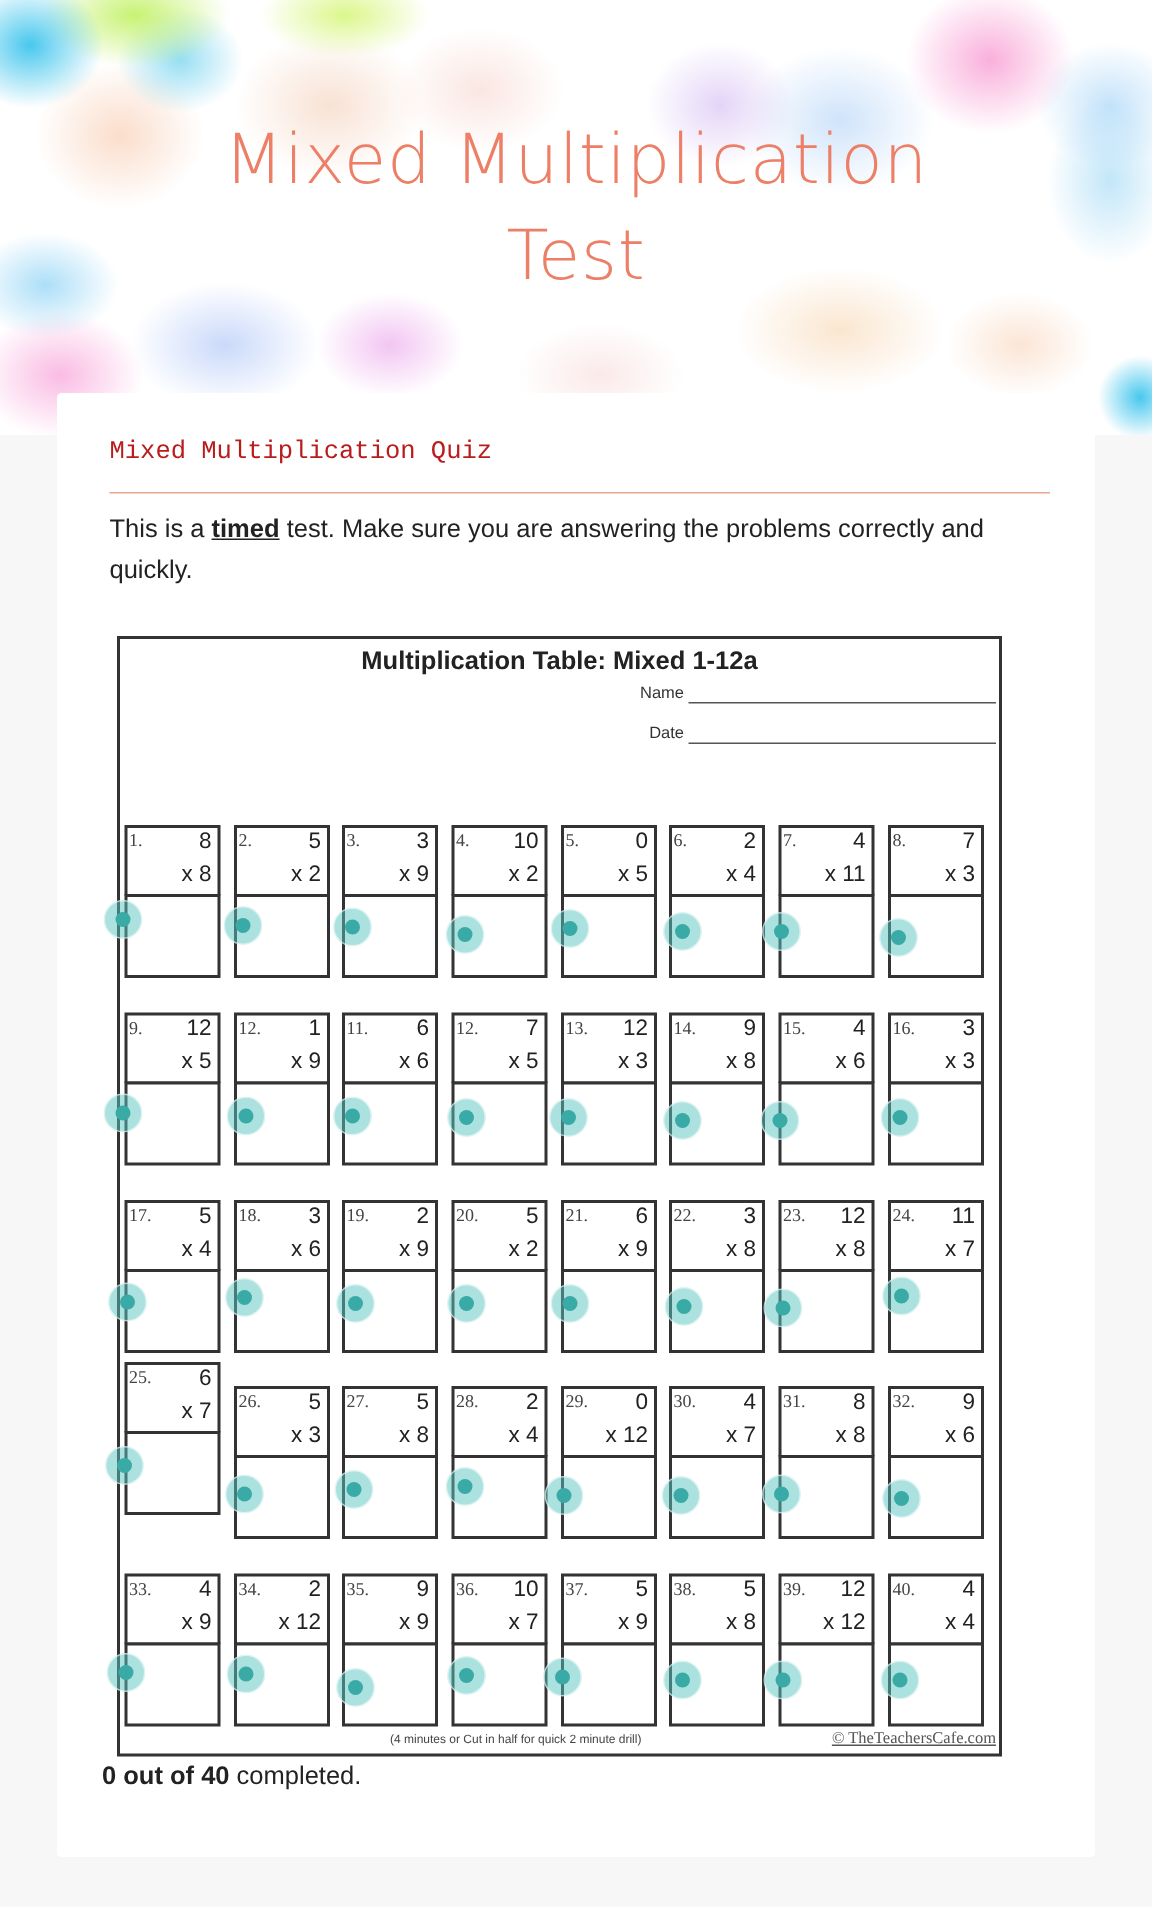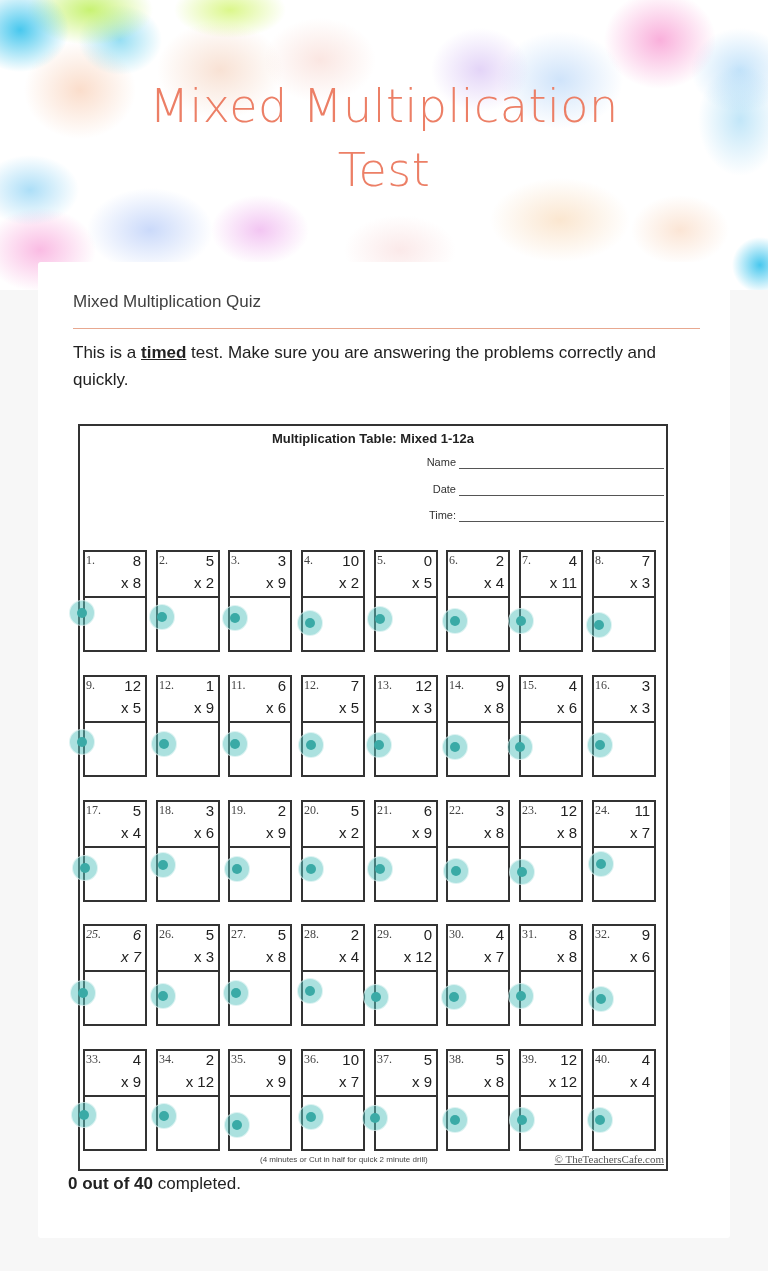--- a/index.html
+++ b/index.html
@@ -44,41 +44,41 @@
     font-size: 46px; line-height: 64px;
     letter-spacing: 0.5px;
   }
   .card {
     position: absolute; left: 38px; top: 262px; width: 692px; height: 976px;
     background: #ffffff;
     border-radius: 3px;
   }
   .card-heading {
     position: absolute; left: 35px; top: 30px;
-    color: #404040;
-    font-family: Liberation Sans, sans-serif;
+    color: #b91c1c;
+    font-family: Liberation Mono, monospace;
     font-size: 17px;
   }
   .divider {
     position: absolute; left: 35px; top: 66px; width: 627px; height: 1px;
     background: #e8a890;
   }
   .instructions {
     position: absolute; left: 35px; top: 77px; width: 627px;
     font-size: 17px; line-height: 27px; color: #222;
   }
   .instructions b { text-decoration: underline; }
   .worksheet {
     position: absolute; left: 40px; top: 162px; width: 586px; height: 743px;
     border: 2px solid #333; background: #fff;
     font-family: "Liberation Sans", sans-serif;
   }
   .ws-title {
     position: absolute; left: 0; top: 5px; width: 100%;
-    text-align: center; font-weight: bold; font-size: 13px; color: #222;
+    text-align: center; font-weight: bold; font-size: 17px; color: #222;
   }
   .ws-field {
     position: absolute; right: 2px; width: 260px; height: 16px;
     font-size: 11px; color: #333;
   }
   .ws-field .lbl { position: absolute; right: 208px; top: 0; text-align: right; }
   .ws-field .line { position: absolute; right: 0; top: 12px; width: 205px; border-bottom: 1px solid #555; }
   .problem {
     position: absolute; width: 64px; height: 100px;
   }
@@ -141,24 +141,20 @@
   <div class="worksheet" id="worksheet">
     <div class="ws-title">Multiplication Table: Mixed 1-12a</div>
     <div class="ws-field" style="top:30px;">
       <span class="lbl">Name</span>
       <span class="line"></span>
     </div>
     <div class="ws-field" style="top:57px;">
       <span class="lbl">Date</span>
       <span class="line"></span>
     </div>
-    <div class="ws-field" style="top:83px;">
-      <span class="lbl">Time:</span>
-      <span class="line"></span>
-    </div>
     <div id="problems-container">
         <div class="problem" style="left: 3px; top: 124px;">
           <div class="top">
             <span class="num">1.</span>
             <span class="a">8</span>
             <span class="b">x 8</span>
           </div>
           <div class="ans"></div>
           <div class="dot" style="left:-14px;top:50px;"></div>
         </div>
@@ -362,21 +358,21 @@
         </div>
         <div class="problem" style="left: 512px; top: 374px;">
           <div class="top">
             <span class="num">24.</span>
             <span class="a">11</span>
             <span class="b">x 7</span>
           </div>
           <div class="ans"></div>
           <div class="dot" style="left:-4px;top:51px;"></div>
         </div>
-        <div class="problem" style="left: 3px; top: 498px; font-style: italic;">
+        <div class="problem" style="left: 3px; top: 482px;">
           <div class="top">
             <span class="num">25.</span>
             <span class="a">6</span>
             <span class="b">x 7</span>
           </div>
           <div class="ans"></div>
           <div class="dot" style="left:-13px;top:56px;"></div>
         </div>
         <div class="problem" style="left: 76px; top: 498px;">
           <div class="top">

